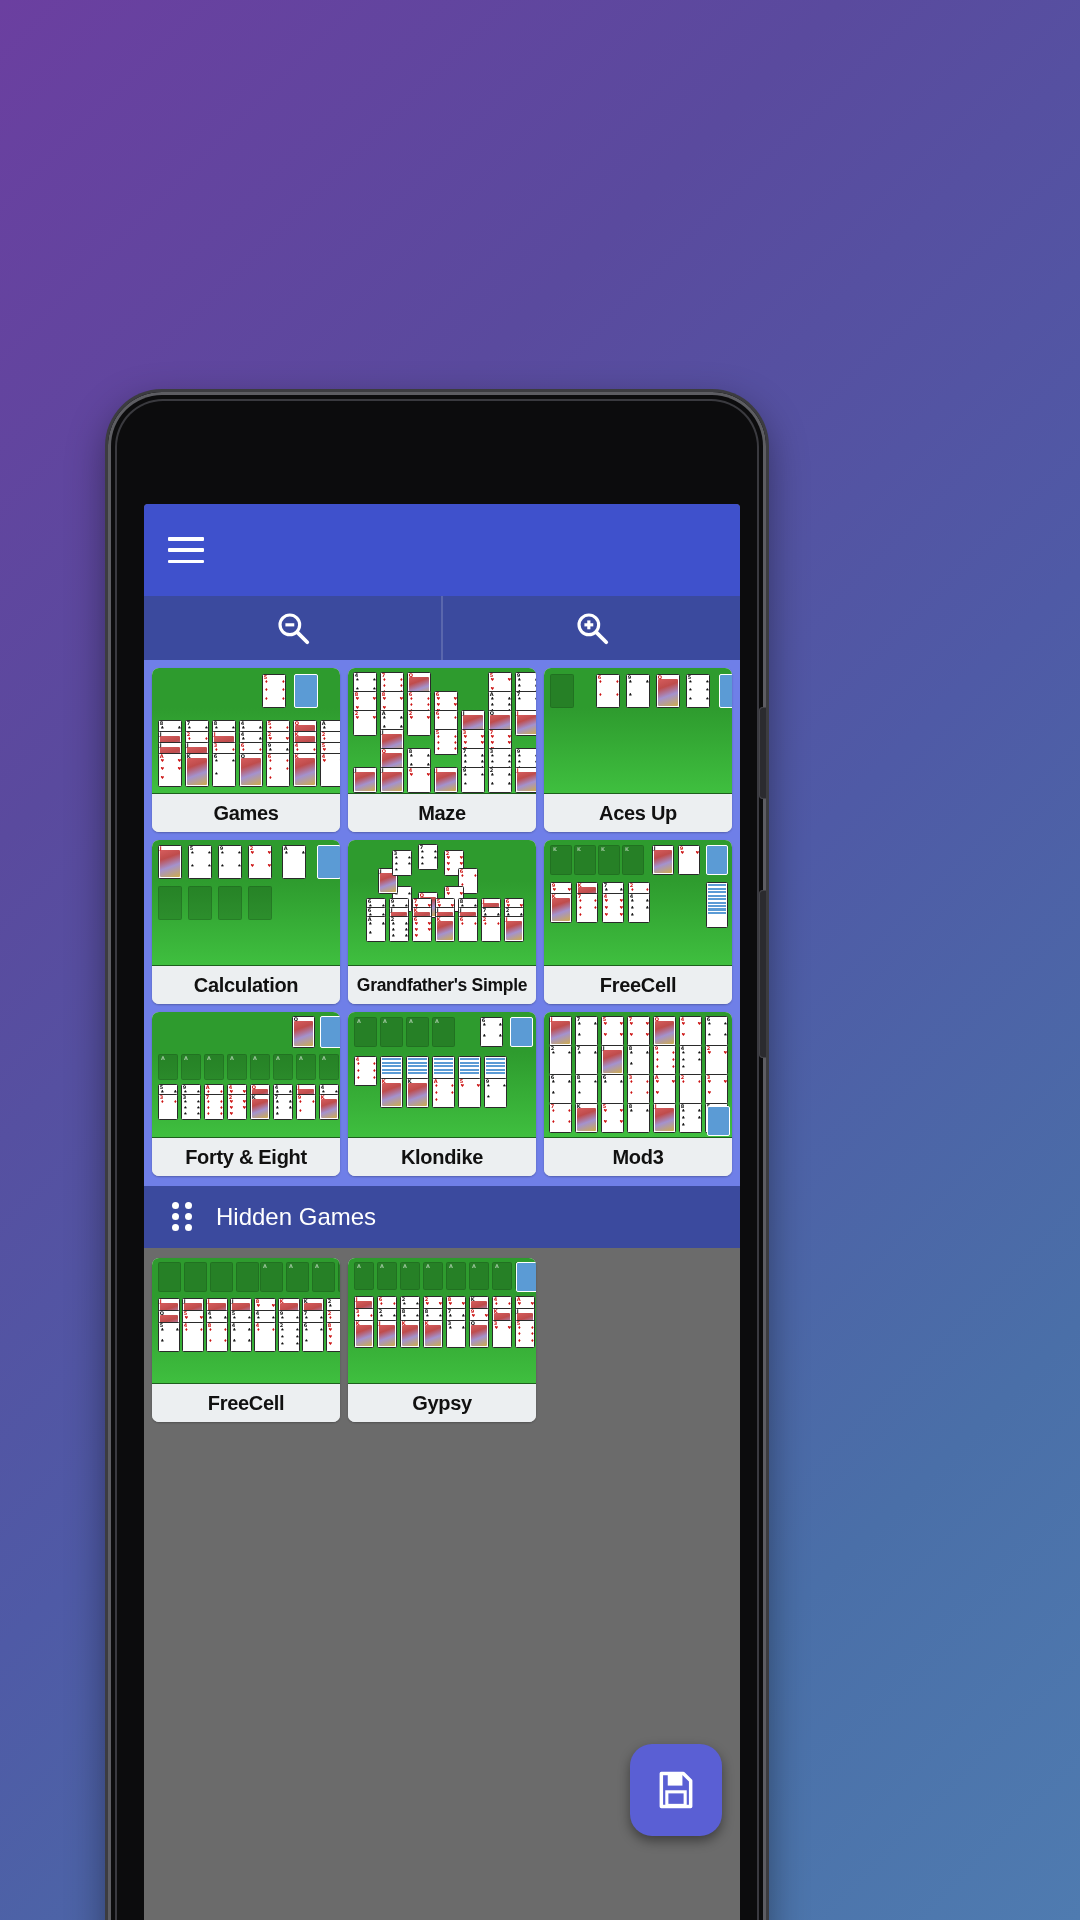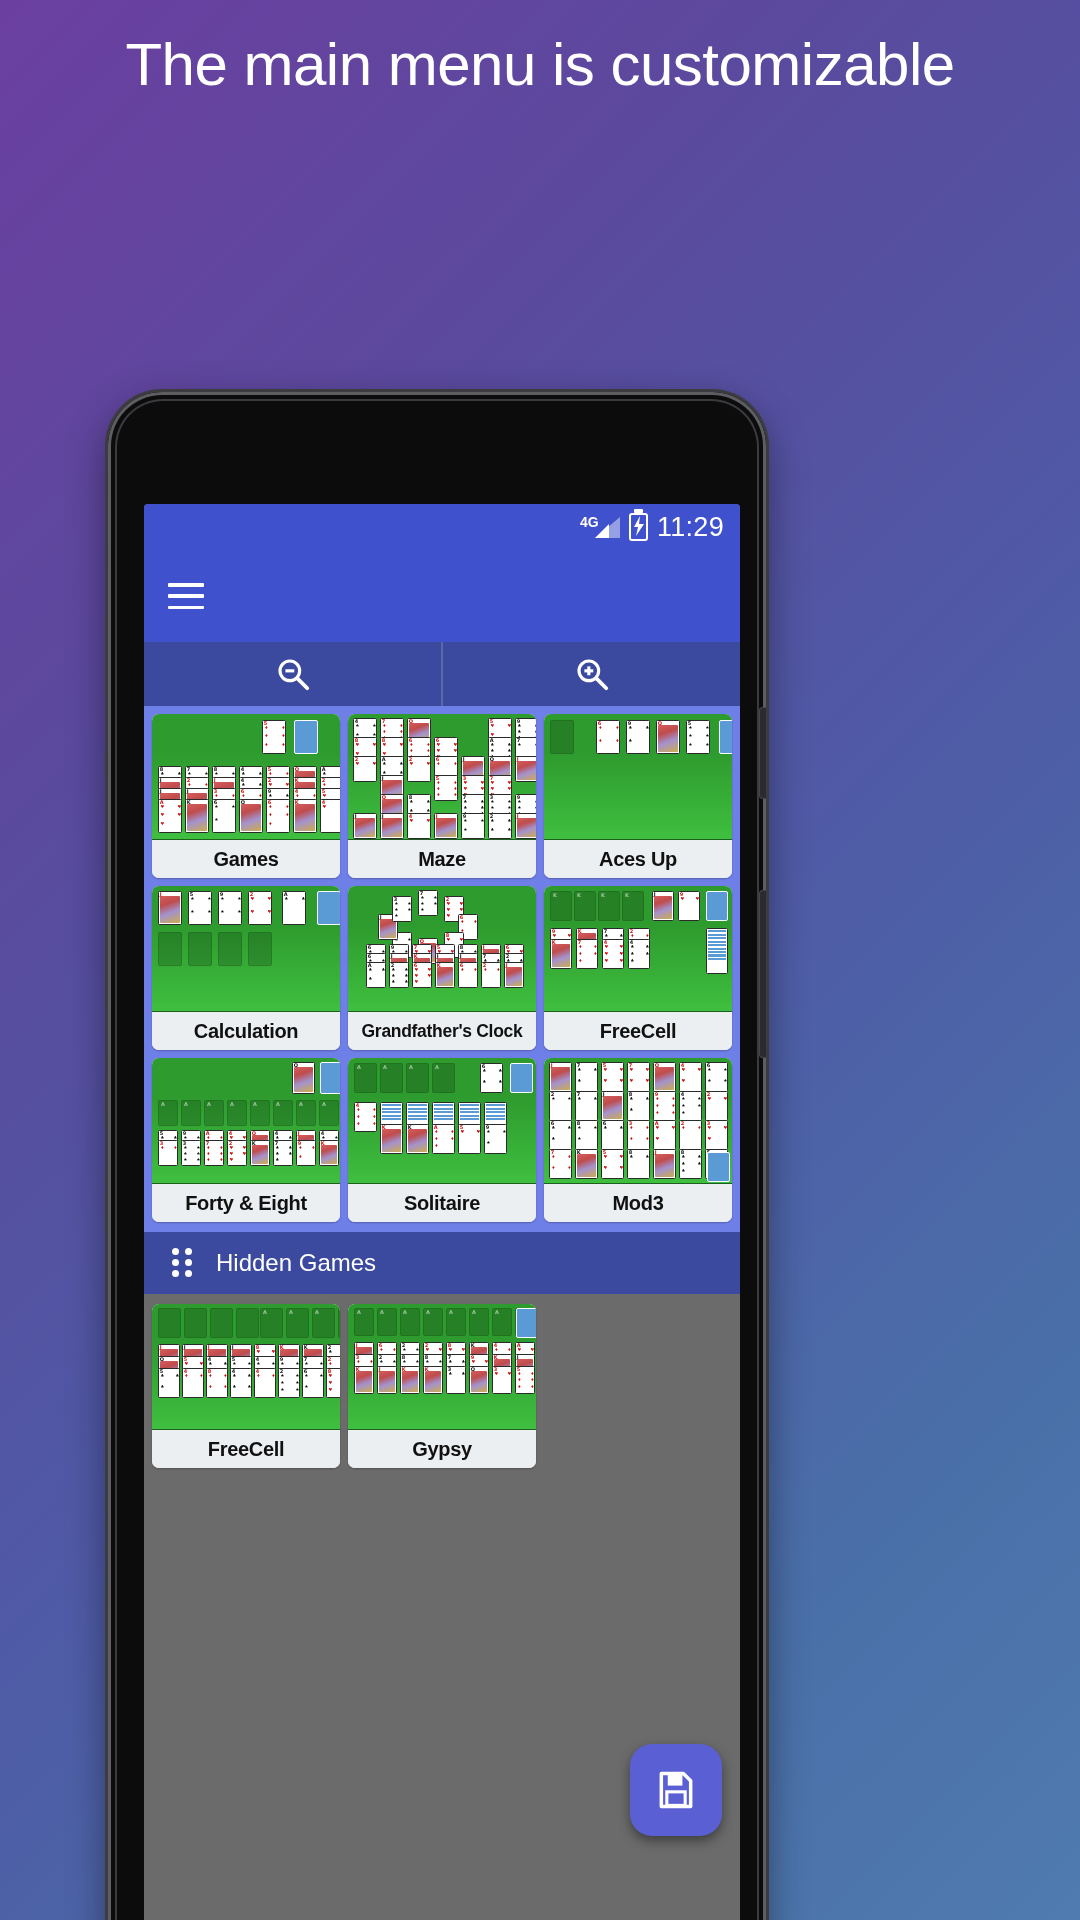--- a/index.html
+++ b/index.html
@@ -132,51 +132,33 @@
   .fab {
     position: absolute; right: 18px; bottom: 116px; width: 92px; height: 92px;
     background: #5a5fd4; border-radius: 22px; box-shadow: 0 5px 12px rgba(0,0,0,0.42);
     display: flex; align-items: center; justify-content: center;
   }
 </style>
 </head>
 <body>
 
 <div class="promo">
-  <div class="promo-title">The main menu is customizable</div>
 </div>
 
 <div class="phone">
   <div class="phone-edge-hl"></div>
   <div class="phone-edge-hl2"></div>
   <div class="cam cam-small"></div>
   <div class="cam cam-big"></div>
   <div class="speaker"></div>
   <div class="btn-side btn-power"></div>
   <div class="btn-side btn-vol"></div>
 
   <div class="screen">
 
-    <div class="statusbar">
-      <div class="sig">
-        <span class="sig-4g">4G</span>
-        <svg class="sig-bars" viewBox="0 0 25 21">
-          <polygon points="0,21 25,21 25,0" fill="#ffffff" opacity="0.45"></polygon>
-          <polygon points="0,21 14,21 14,7" fill="#ffffff"></polygon>
-        </svg>
-      </div>
-      <div class="battery">
-        <div class="cap"></div>
-        <div class="shell"></div>
-        <svg class="bolt" viewBox="0 0 13 20">
-            <polygon points="8,0 2,11 6,11 4,20 12,8 7,8" fill="#ffffff"></polygon>
-          </svg>
-      </div>
-      <div class="clock">11:29</div>
-    </div>
 
     <div class="appbar">
       <div class="hamburger">
           <span></span>
           <span></span>
           <span></span>
         </div>
     </div>
 
     <div class="zoombar">
@@ -854,21 +836,21 @@
                 <span class="rank pb">2</span>
                 <span class="pip pb" style="left:1.5px;top:4.5px">♣</span>
                 <span class="pip pb" style="left:14.5px;top:4.5px">♣</span>
                 <span class="pip pb" style="left:1.5px;top:13.5px">♣</span>
               </div>
               <div class="mc" style="left:156px;top:76px;width:20px;height:26px">
     <span class="rank pr">J</span>
     <span class="face"></span>
               </div>
             </div>
-      <div class="tile-label sm">Grandfather's Clock</div>
+      <div class="tile-label sm">Grandfather's Simple</div>
     </div>
           <div class="card-tile">
       <div class="tile-board">
               <div class="mc-slot" style="left:6px;top:5px;width:22px;height:30px">
                 <span class="rank" style="color:rgba(255,255,255,.55);left:2px;top:1px">K</span>
               </div>
               <div class="mc-slot" style="left:30px;top:5px;width:22px;height:30px">
                 <span class="rank" style="color:rgba(255,255,255,.55);left:2px;top:1px">K</span>
               </div>
               <div class="mc-slot" style="left:54px;top:5px;width:22px;height:30px">
@@ -1175,21 +1157,21 @@
                 <i></i>
                 <i></i>
               </div>
               <div class="mc" style="left:136px;top:66px;width:23px;height:30px">
                 <span class="rank pb">9</span>
                 <span class="pip pb" style="left:1.5px;top:4.5px">♠</span>
                 <span class="pip pb" style="left:17.5px;top:4.5px">♠</span>
                 <span class="pip pb" style="left:1.5px;top:15.5px">♠</span>
               </div>
             </div>
-      <div class="tile-label">Solitaire</div>
+      <div class="tile-label">Klondike</div>
     </div>
           <div class="card-tile">
       <div class="tile-board">
               <div class="mc" style="left:5px;top:4px;width:23px;height:30px">
     <span class="rank pr">J</span>
     <span class="face"></span>
               </div>
               <div class="mc" style="left:31px;top:4px;width:23px;height:30px">
                 <span class="rank pb">7</span>
                 <span class="pip pb" style="left:1.5px;top:4.5px">♣</span>

